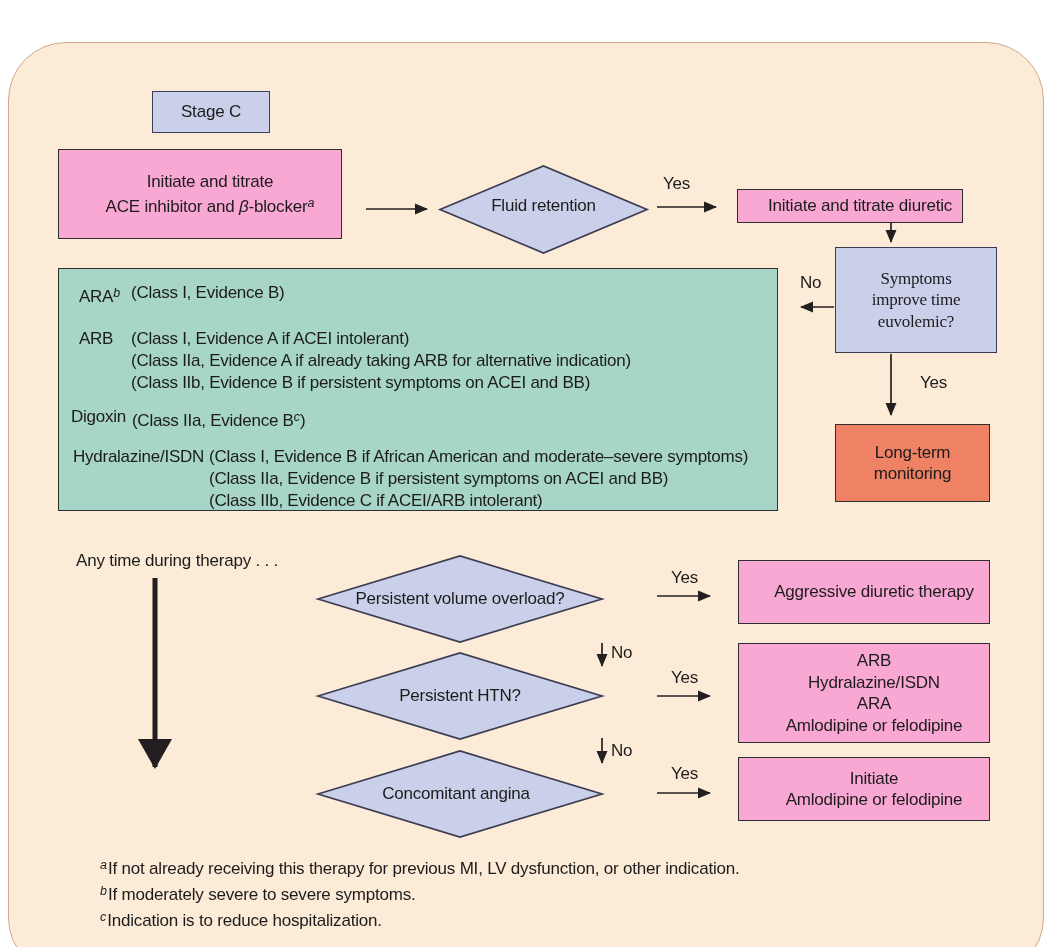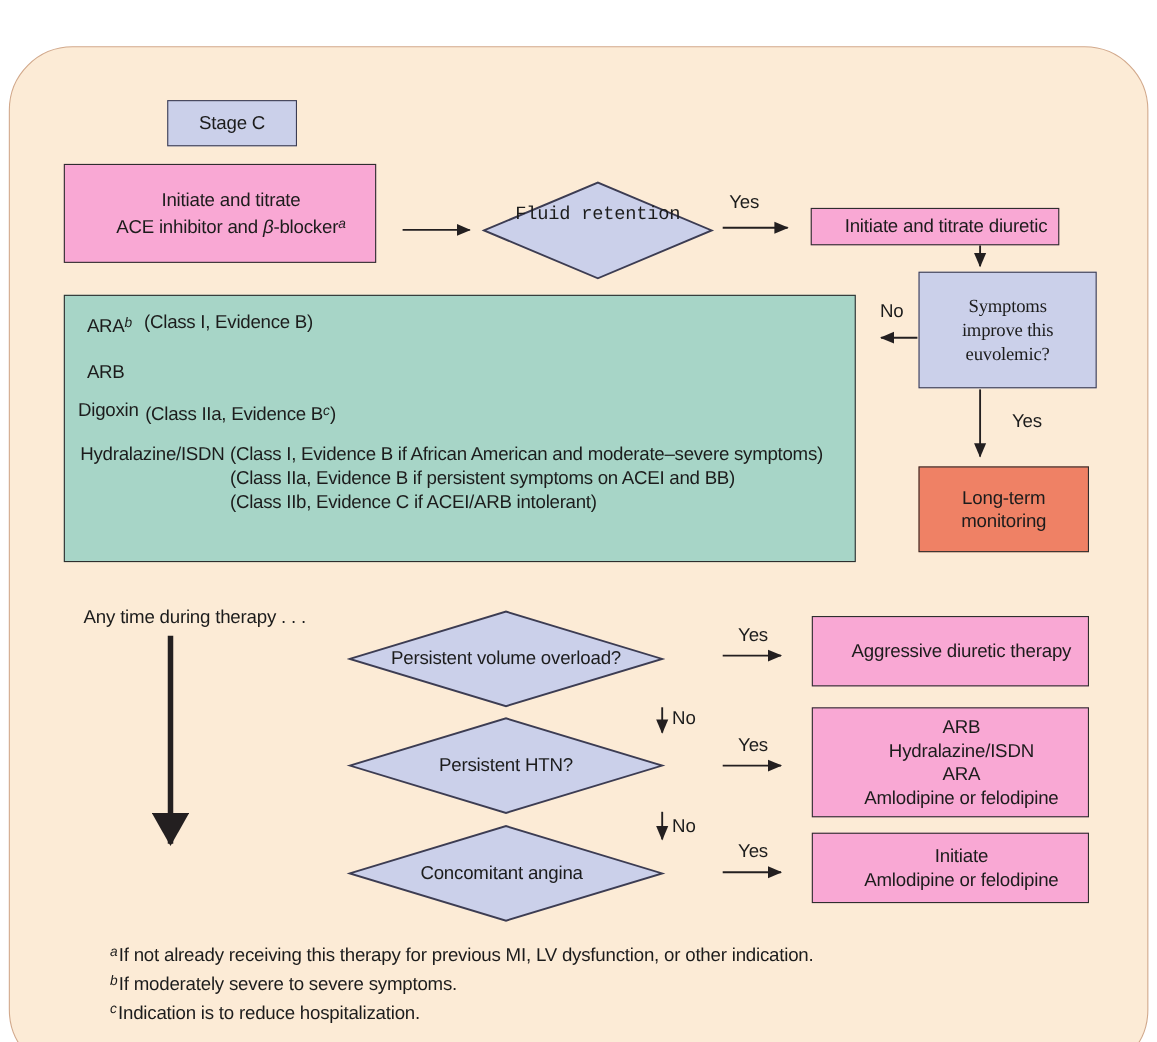--- a/index.html
+++ b/index.html
@@ -85,41 +85,46 @@
 
   <div class="box lav" style="left:152px;top:55px;width:118px;height:42px;">
     <span>Stage C</span>
   </div>
 
   <div class="box teal" style="left:58px;top:113px;width:284px;height:90px;">
     <div>Initiate and titrate</div>
     <div><span>ACE inhibitor and </span><span class="beta">β</span><span>-blocker</span><span class="sup">a</span></div>
   </div>
 
-  <div class="dlabel" style="left:440px;top:116px;width:207px;height:87px;font-family:Liberation Mono, monospace;">Fluid retention</div>
+  <div class="dlabel" style="left:440px;top:126px;width:207px;height:87px;">Fluid retention</div>
 
   <div class="box teal" style="left:737px;top:153px;width:226px;height:34px;">
     <span>Initiate and titrate diuretic</span>
   </div>
 
   <div class="box lav" style="left:835px;top:211px;width:162px;height:106px;font-family:Liberation Serif, serif;">
     <div>Symptoms</div>
-    <div>improve this</div>
+    <div>improve time</div>
     <div>euvolemic?</div>
   </div>
 
   <div class="drugbox" style="left:58px;top:232px;width:720px;height:243px;">
     <div class="entry entry-a mb20">
       <span class="elabel"><span>ARA</span><span class="sup">b</span></span>
       <span class="elines">
           <span>(Class I, Evidence B)</span>
         </span>
     </div>
     <div class="entry entry-a mb12">
       <span class="elabel">ARB</span>
+      <span class="elines">
+        <span>(Class I, Evidence A if ACEI intolerant)</span>
+        <span>(Class IIa, Evidence A if already taking ARB for alternative indication)</span>
+        <span>(Class IIb, Evidence B if persistent symptoms on ACEI and BB)</span>
+      </span>
     </div>
     <div class="entry entry-b mb14">
       <span class="elabel">Digoxin</span>
       <span class="elines">
           <span><span>(Class IIa, Evidence B</span><span class="sup">c</span><span>)</span></span>
         </span>
     </div>
     <div class="entry entry-c">
       <span class="elabel">Hydralazine/ISDN</span>
       <span class="elines">

